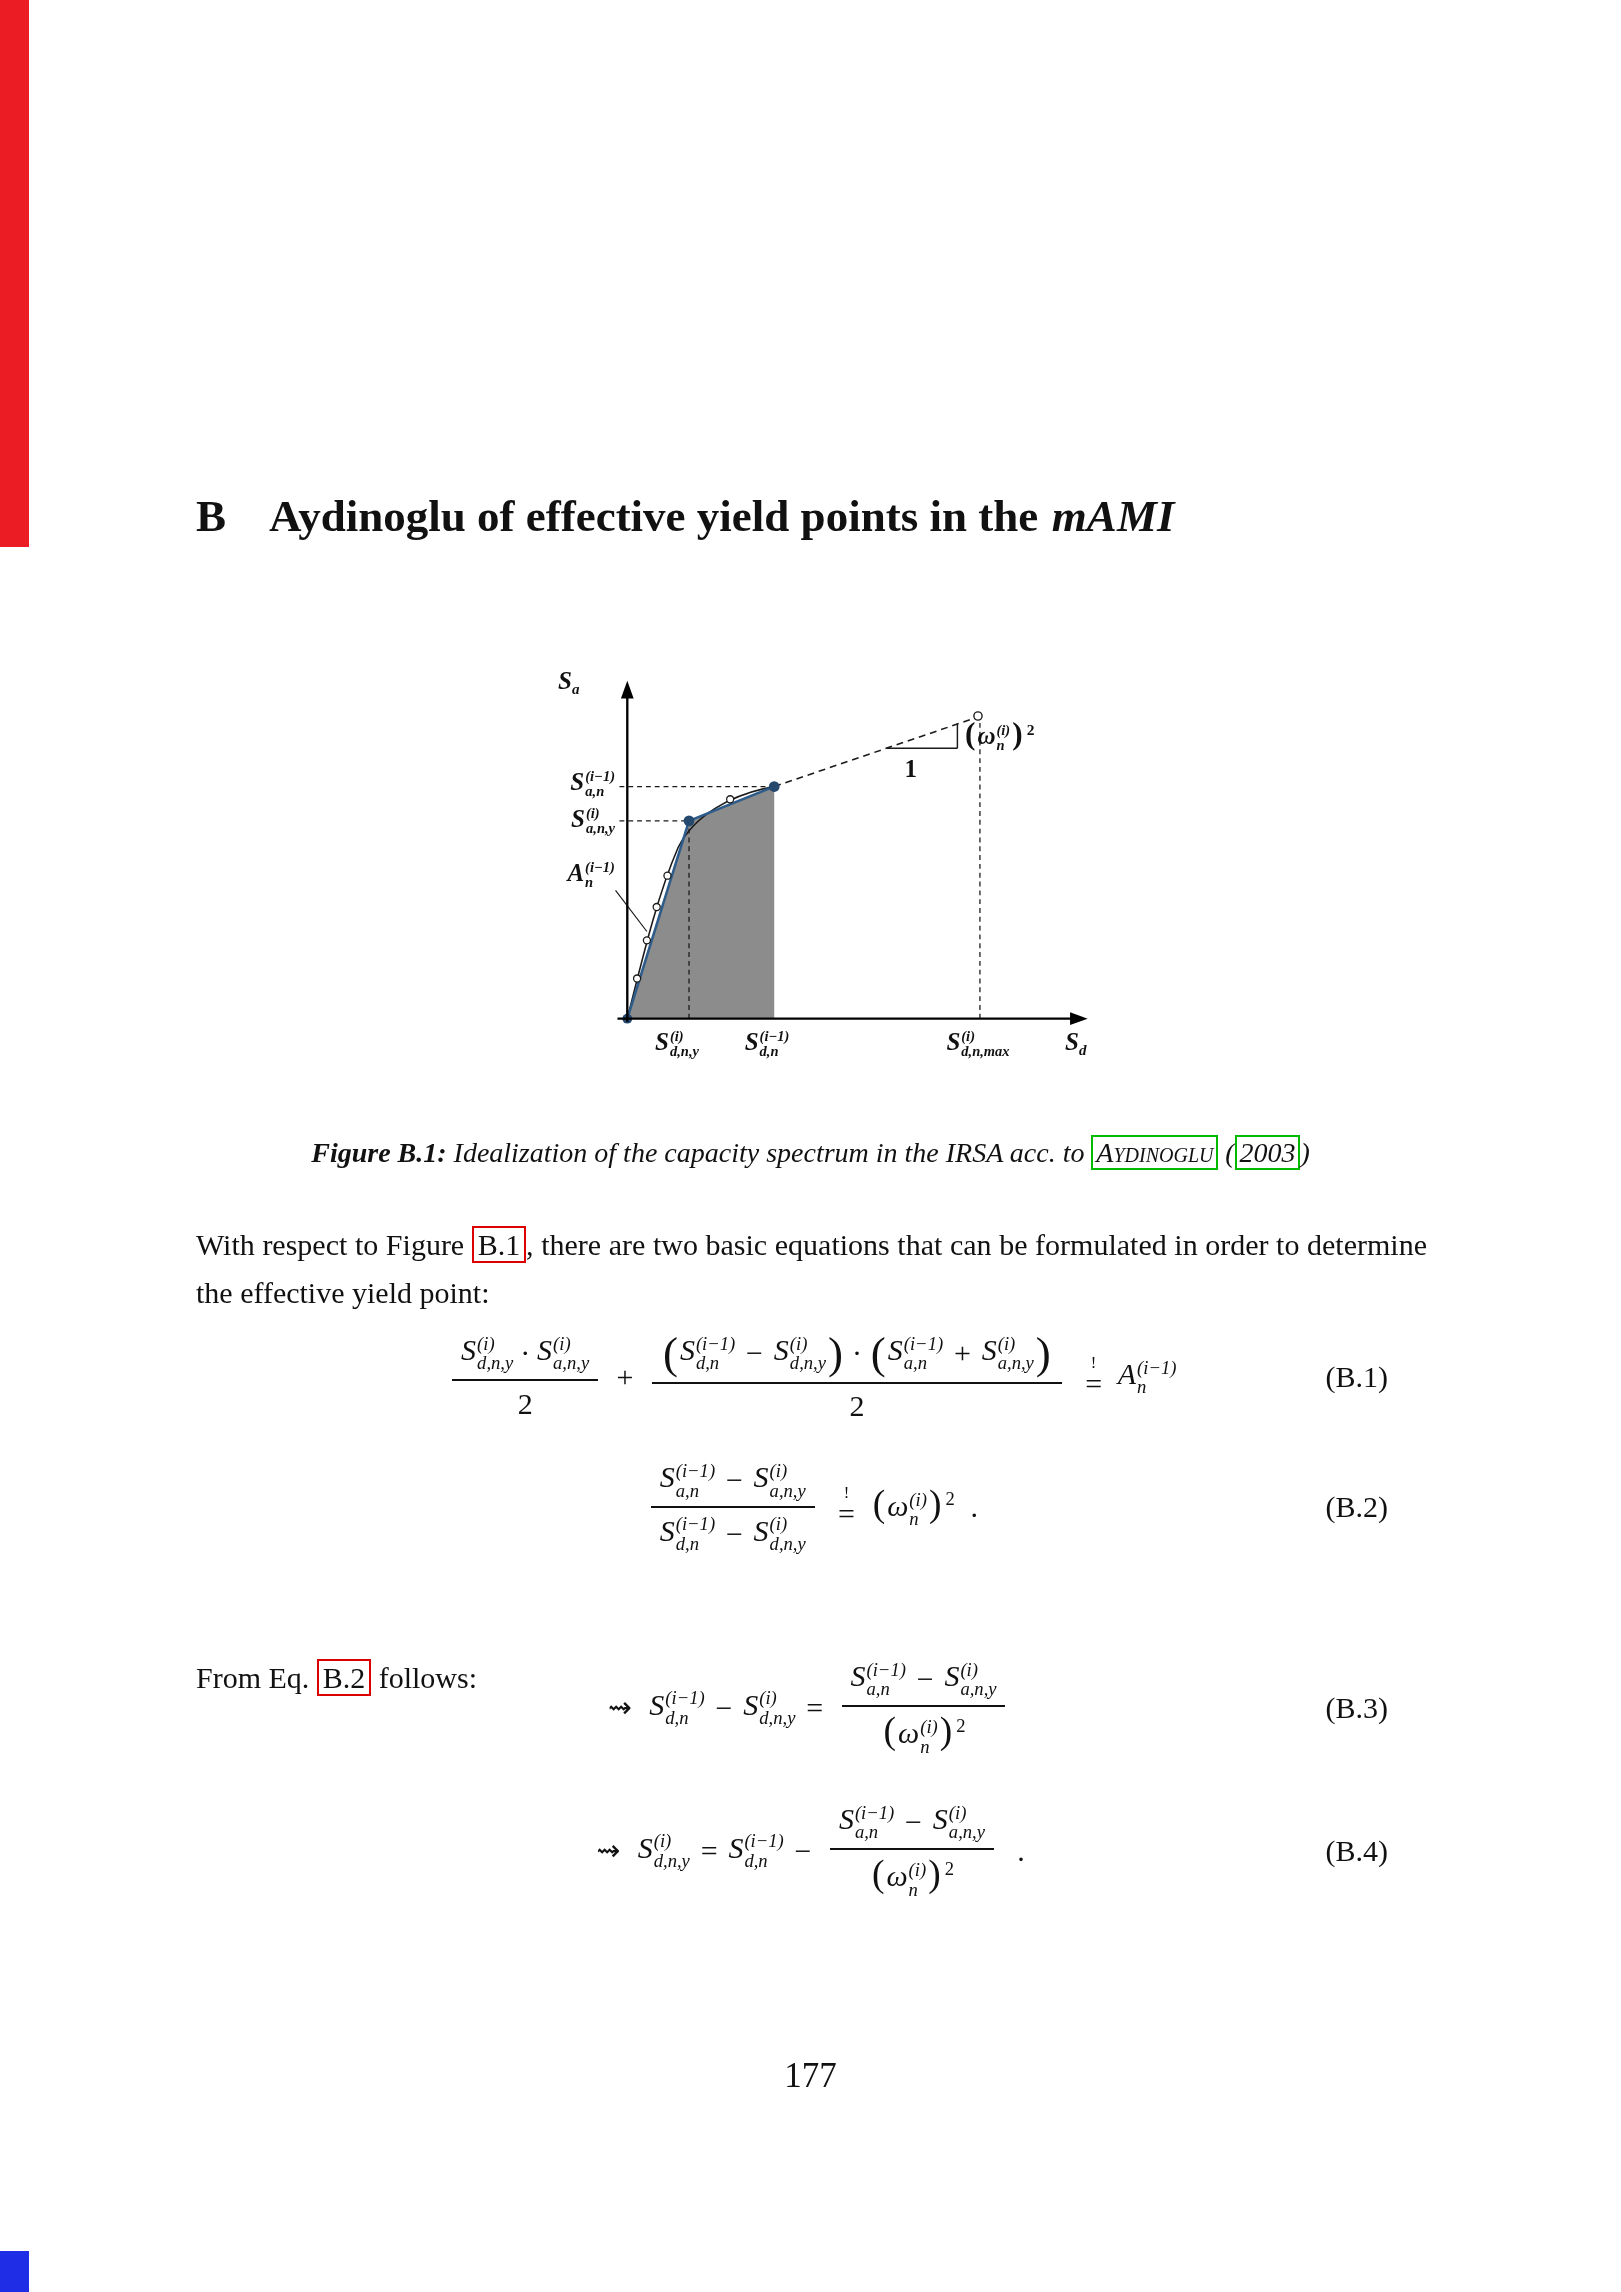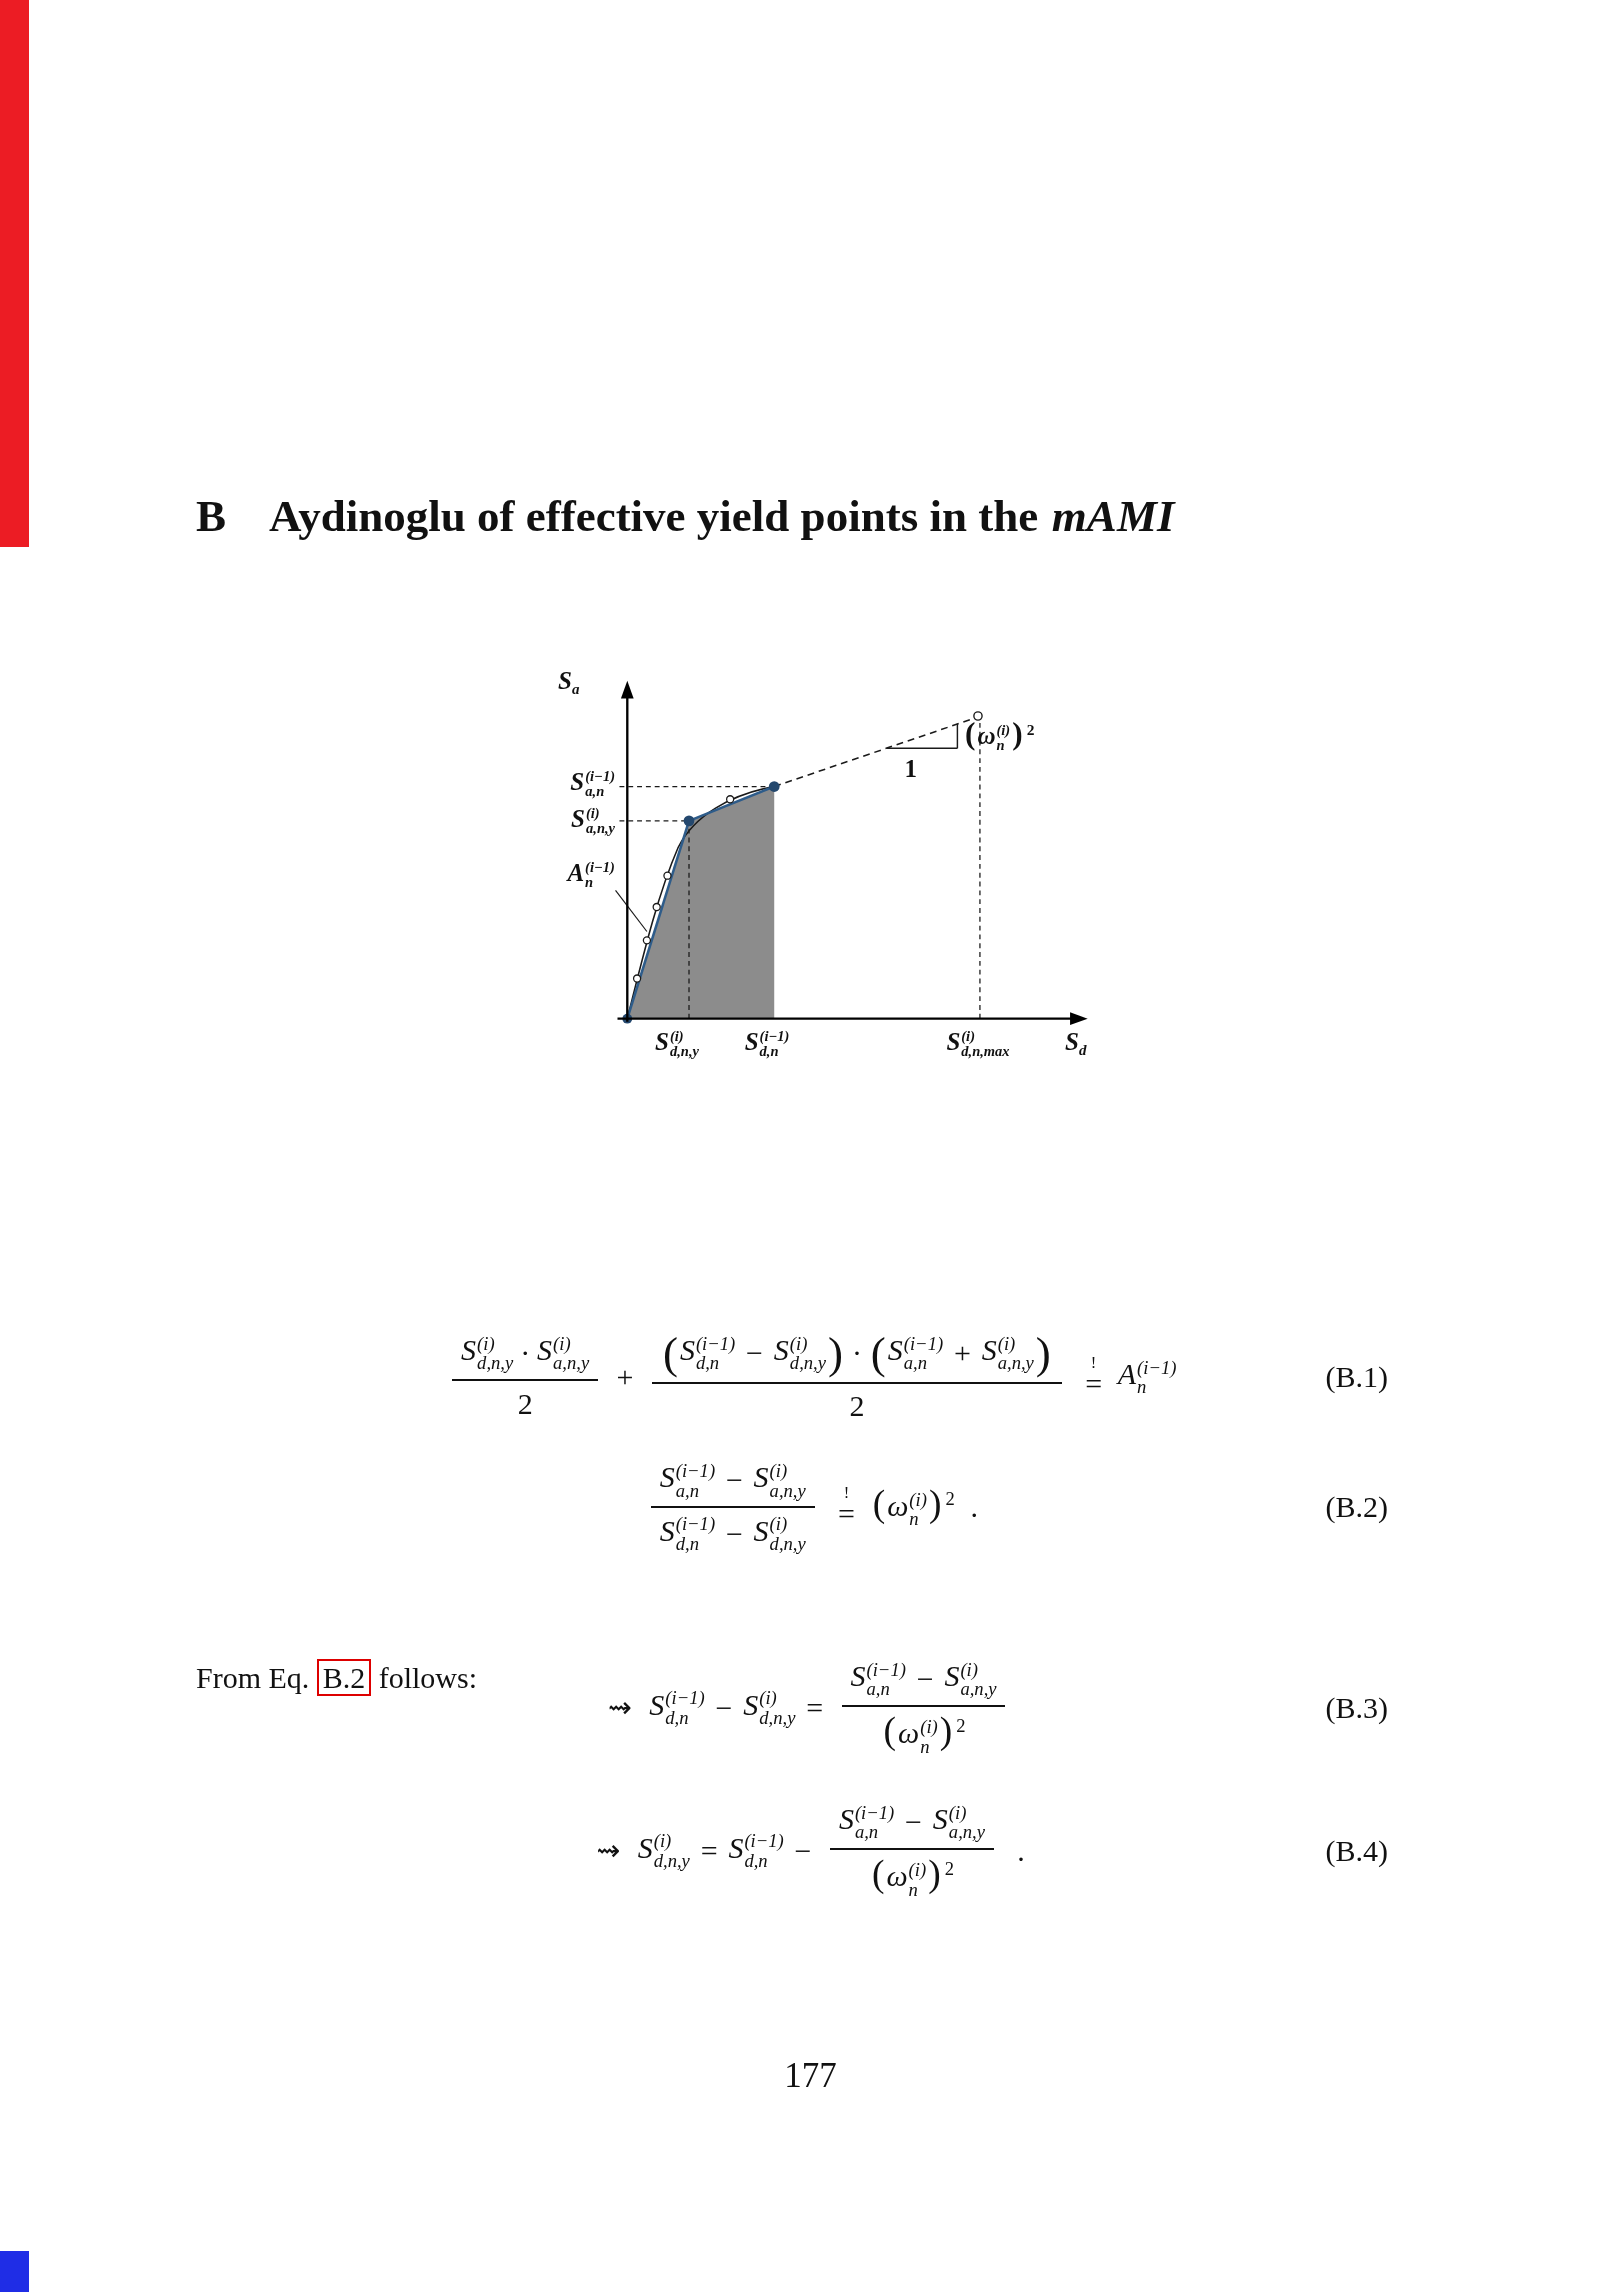--- a/index.html
+++ b/index.html
@@ -154,21 +154,27 @@
       <span class="fup">1</span>
     </div>
     <div class="flab" style="left:434px;top:49px;">
       <span class="ms"><span class="bp2">(</span><span>ω</span><span class="sc">
             <span>(i)</span>
             <span>n</span>
           </span><span class="bp2">)</span><span class="pw">2</span></span>
     </div>
   </div>
 
-
+  <div class="caption">
+    <span class="cb">Figure B.1:</span><span> Idealization of the capacity spectrum in the IRSA acc. to </span><span class="citebox smallcaps">Aydinoglu</span><span> (</span><span class="citebox">2003</span><span>)</span>
+  </div>
+
+  <div class="bodytext" style="top:1221px;">
+    <span>With respect to Figure </span><span class="refbox">B.1</span><span>, there are two basic equations that can be formulated in order to determine the effective yield point:</span>
+  </div>
 
   <div class="eq m" style="top:1322px;height:110px;">
     <span class="frac">
       <span class="fnum">
           <span class="ms"><span>S</span><span class="sc">
               <span>(i)</span>
               <span>d,n,y</span>
             </span></span>
           <span class="cdot">·</span>
           <span class="ms"><span>S</span><span class="sc">

